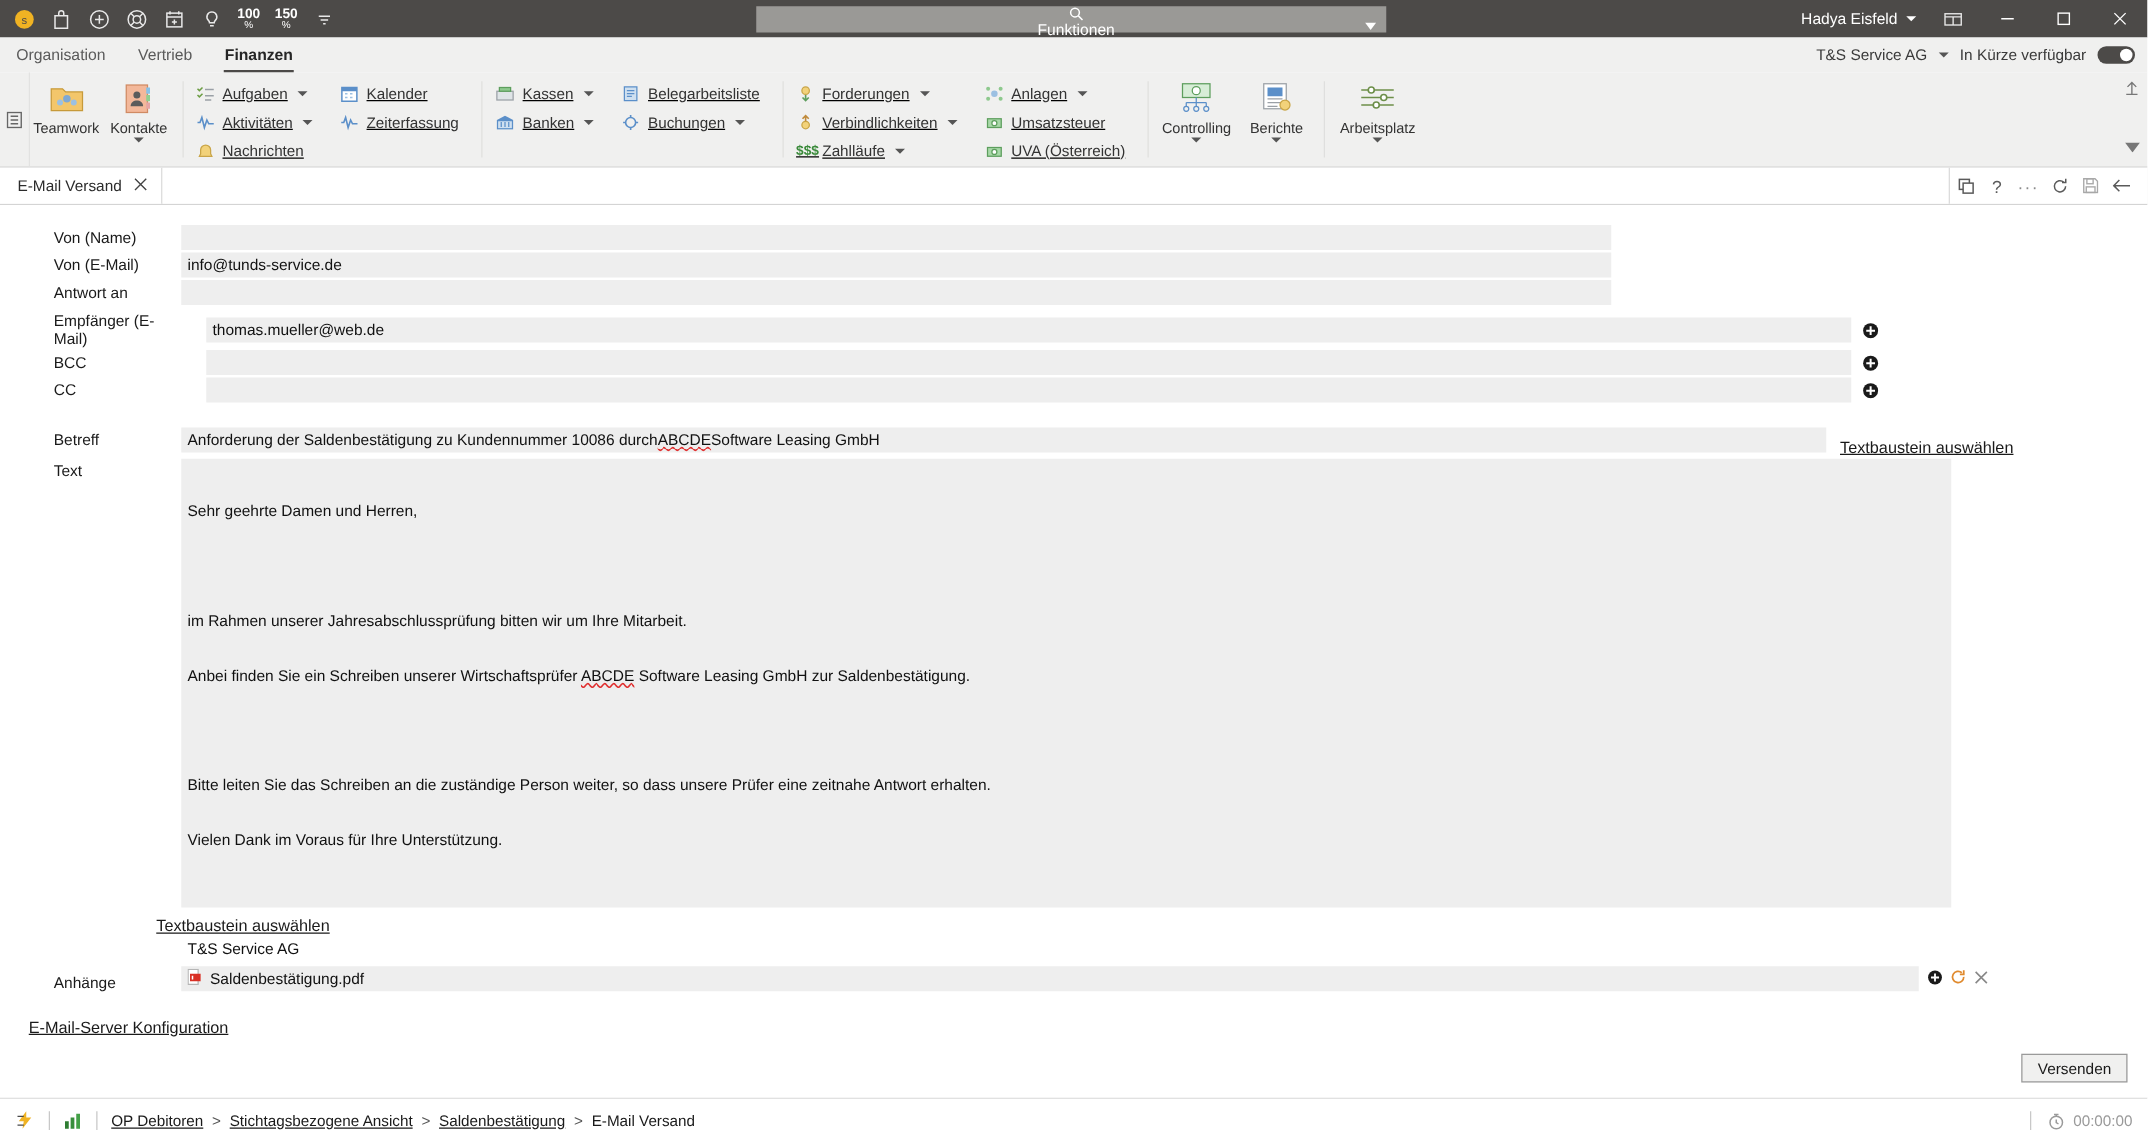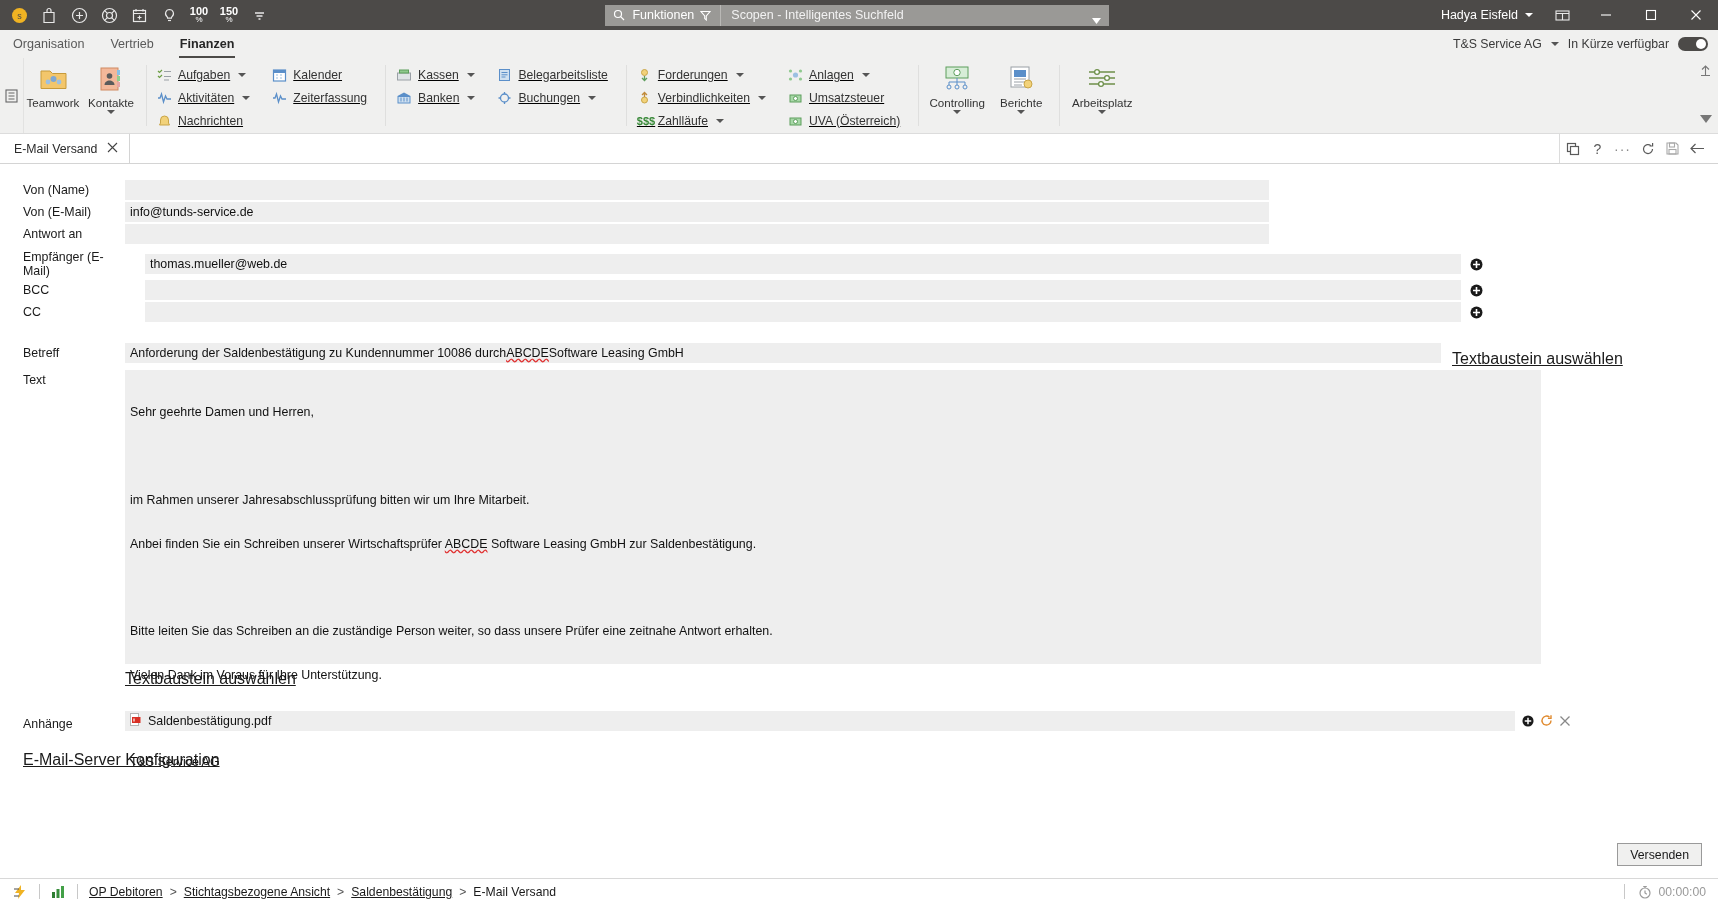--- a/index.html
+++ b/index.html
@@ -20,21 +20,21 @@
   .qat-btn {
     width: 30px; height: 28px; display: flex; align-items: center; justify-content: center;
     color: #e8e8e8;
   }
   .qat-btn svg { display: block; }
   .pct { font-size: 11px; line-height: 1; text-align: center; color: #ffffff; font-weight: bold;}
   .pct small { font-size: 8px; display: block; margin-top: -1px; font-weight: normal;}
   .tb-spacer { flex: 1; }
   .searchbox {
     width: 504px; height: 21px; background: #9a9996; display: flex; align-items: center;
-    font-size: 12.5px; color: #ffffff; position: relative;
+    font-size: 12.5px; color: #ffffff; position: relative; flex-direction: column;
   }
   .searchbox .sb-mag { margin-left: 8px; display: flex; align-items: center; }
   .searchbox .sb-label { margin-left: 7px; color: #ffffff; }
   .searchbox .sb-funnel { margin-left: 6px; display: flex; }
   .searchbox .sb-sep { width: 1px; height: 21px; background: #b9b8b5; margin-left: 9px; }
   .searchbox .sb-ph { margin-left: 10px; color: #f2f2f2; }
   .searchbox .sb-caret { position: absolute; right: 8px; top: 8px; }
   .user-area { display: flex; align-items: center; gap: 7px; font-size: 12.5px; color: #fff; }
   .caret-d { width: 0; height: 0; border-left: 4px solid transparent; border-right: 4px solid transparent; border-top: 4px solid currentColor; }
   .win-btns { display: flex; margin-left: 6px; }
@@ -85,38 +85,38 @@
     background: #ffffff; font-size: 12.3px; color: #2b2b2b;
     border-right: 1px solid #d4d4d4;
   }
   .doctab .x { color: #444; font-size: 13px; line-height: 1; }
   .doctabs-fill { flex: 1; background: #ffffff; border-bottom: 0; }
   .doctab-actions { display: flex; align-items: center; gap: 0px; background: #ffffff; padding-right: 8px; border-left: 1px solid #dcdcdc; }
   .dt-btn { width: 25px; height: 29px; display: flex; align-items: center; justify-content: center; color: #5a5a5a; }
 
   
   .form-area { flex: 1; background: #ffffff; position: relative; overflow: hidden; padding-top: 16px; }
-  .row { display: flex; align-items: center; margin-bottom: 2px; }
+  .row { display: flex; align-items: center; margin-bottom: 2px; padding-left: 20px; }
   .lbl { width: 125px; padding-left: 23px; font-size: 12.4px; color: #1a1a1a; flex-shrink: 0; }
   .fld {
     height: 20px; background: #eeeeee; display: flex; align-items: center;
     padding: 0 5px; font-size: 12.4px; color: #111;
   }
   .fld.w-full { width: 1144px; }
   .fld.w-rec  { width: 1316px; margin-left: 20px; }
   .fld.w-sub  { width: 1316px; }
   .plus-btn { margin-left: 9px; color: #1a1a1a; display: flex; align-items: center; }
   .row-rec { margin-bottom: 2px; }
   .gap-row { height: 14px; }
-  .link { color: #1a1a1a; text-decoration: underline; font-size: 16px; cursor: pointer; margin-top: 12px; }
+  .link { color: #1a1a1a; text-decoration: underline; font-size: 13px; cursor: pointer; margin-top: 12px; }
   .subject-row { display: flex; align-items: center; }
   .subject-link { margin-left: 11px; }
   .textarea-wrap { display: flex; }
   .textarea {
-    width: 1416px; height: 294px; background: #eeeeee; font-size: 12.4px; color: #111;
+    width: 1416px; height: 359px; background: #eeeeee; font-size: 12.4px; color: #111;
     padding: 6px 6px 0 5px; line-height: 14.6px; white-space: pre-wrap;
   }
   .tb-link-row { padding-left: 125px; margin-top: 6px; }
   .squiggle { text-decoration: underline; text-decoration-style: wavy; text-decoration-color: #e03030; text-decoration-skip-ink: none; }
   .attach-row { display: flex; align-items: flex-end; margin-top: 23px; }
   .attach-field {
     width: 1390px; height: 20px; background: #eeeeee; display: flex; align-items: center; gap: 7px;
     padding: 0 5px; font-size: 12.4px; color: #111;
   }
   .attach-actions { display: flex; align-items: center; gap: 6px; margin-left: 7px; }
@@ -124,21 +124,21 @@
 
   
   .footer-btns { position: absolute; right: 16px; bottom: 12px; }
   .btn-primary {
     min-width: 76px; height: 23px; background: #f0f0ef; border: 1px solid #9a9a9a;
     font-size: 12.3px; color: #1a1a1a; padding: 0 12px; cursor: pointer;
     font-family: "Liberation Sans", sans-serif;
   }
   .statusbar {
     height: 26px; background: #ffffff; border-top: 1px solid #d8d8d8;
-    display: flex; align-items: center; flex-shrink: 0; font-size: 12.2px; color: #2b2b2b;
+    display: flex; align-items: flex-end; flex-shrink: 0; font-size: 12.2px; color: #2b2b2b;
   }
   .sb-sep2 { width: 1px; height: 15px; background: #c8c8c8; margin: 0 11px; }
   .crumbs { display: flex; align-items: center; gap: 7px; }
   .crumbs a { color: #1a1a1a; text-decoration: underline; }
   .crumbs .sep { color: #555; text-decoration: none; }
   .crumbs .cur { color: #1a1a1a; }
   .sb-right { margin-left: auto; display: flex; align-items: center; gap: 7px; padding-right: 12px; color: #9a9a9a; }
 </style>
 </head>
 <body>

